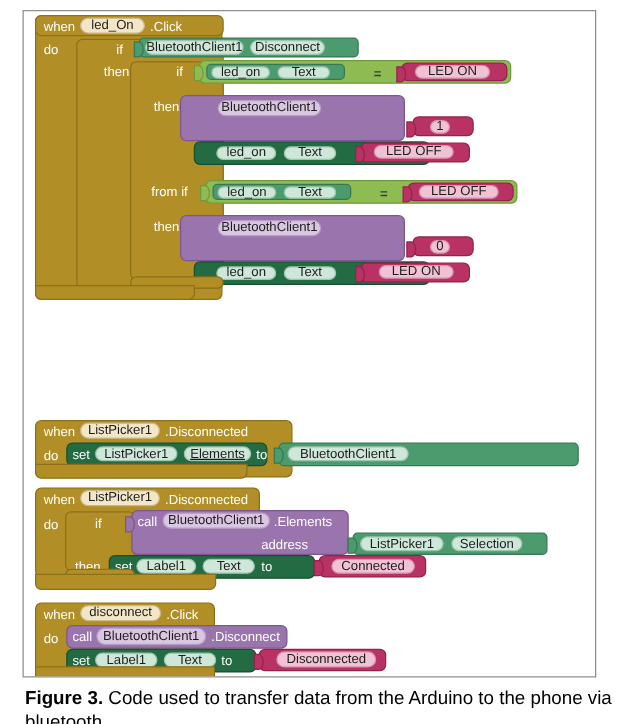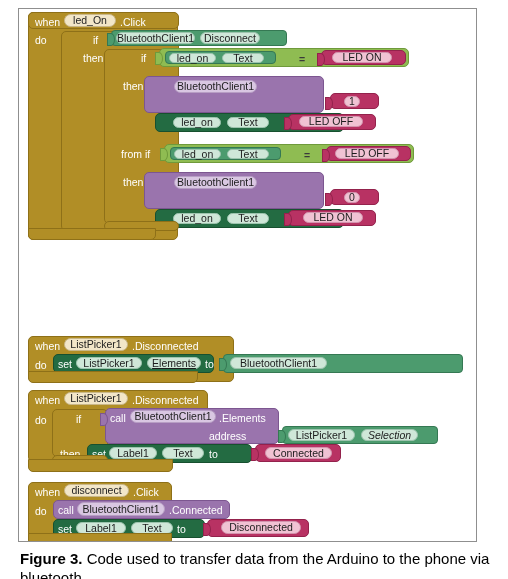--- a/index.html
+++ b/index.html
@@ -230,21 +230,21 @@
   <div class="blk call" style="left:86px; top:399px; width:174px; height:36px;"></div>
   <div class="plug" style="left:81px; top:404px; background:#9a74ad; border:1px solid #7c5690;"></div>
   <span class="lbl" style="left:91px; top:404px;">call</span>
   <div class="pill lilac" style="left:111px; top:401px; width:86px; height:13px;">BluetoothClient1</div>
   <span class="lbl" style="left:200px; top:404px;">.Elements</span>
   <span class="lbl" style="left:190px; top:422px;">address</span>
 
   <div class="blk getter" style="left:263px; top:417px; width:156px; height:18px;"></div>
   <div class="plug" style="left:259px; top:421px; background:#4c9b6e; border:1px solid #357853;"></div>
   <div class="pill mint" style="left:269px; top:420px; width:67px; height:12px;">ListPicker1</div>
-  <div class="pill mint" style="left:342px; top:420px; width:57px; height:12px;font-style:italic;">Selection</div>
+  <div class="pill mint" style="left:342px; top:420px; width:57px; height:12px;">Selection</div>
 
   <span class="lbl" style="left:41px; top:440px;">then</span>
 
   <div class="blk setter" style="left:68px; top:435px; width:165px; height:19px;"></div>
   <span class="lbl" style="left:73px; top:440px;">set</span>
   <div class="pill mint" style="left:90px; top:438px; width:48px; height:12px;">Label1</div>
   <div class="pill mint" style="left:143px; top:438px; width:42px; height:12px;">Text</div>
   <span class="lbl" style="left:190px; top:440px;">to</span>
   <div class="blk lit" style="left:236px; top:435px; width:86px; height:18px;"></div>
   <div class="plug" style="left:232px; top:439px; background:#b83263; border:1px solid #93224c;"></div>
@@ -256,21 +256,21 @@
   <div class="blk event" style="left:9px; top:473px; width:144px; height:56px;"></div>
   <span class="lbl" style="left:16px; top:478px;">when</span>
   <div class="pill cream" style="left:45px; top:475px; width:65px; height:13px;">disconnect</div>
   <span class="lbl" style="left:114px; top:478px;">.Click</span>
 
   <span class="lbl" style="left:16px; top:497px;">do</span>
 
   <div class="blk call" style="left:34px; top:491px; width:177px; height:19px;"></div>
   <span class="lbl" style="left:39px; top:496px;">call</span>
   <div class="pill lilac" style="left:58px; top:493px; width:88px; height:14px;">BluetoothClient1</div>
-  <span class="lbl" style="left:150px; top:496px;">.Connected</span>
+  <span class="lbl" style="left:150px; top:496px;">.Disconnect</span>
 
   <div class="blk setter" style="left:34px; top:510px; width:152px; height:19px;"></div>
   <span class="lbl" style="left:39px; top:515px;">set</span>
   <div class="pill mint" style="left:57px; top:513px; width:50px; height:12px;">Label1</div>
   <div class="pill mint" style="left:112px; top:513px; width:42px; height:12px;">Text</div>
   <span class="lbl" style="left:158px; top:515px;">to</span>
   <div class="blk lit" style="left:188px; top:510px; width:102px; height:18px;"></div>
   <div class="plug" style="left:184px; top:514px; background:#b83263; border:1px solid #93224c;"></div>
   <div class="pill pinkish" style="left:202px; top:512px; width:80px; height:13px;">Disconnected</div>
 

